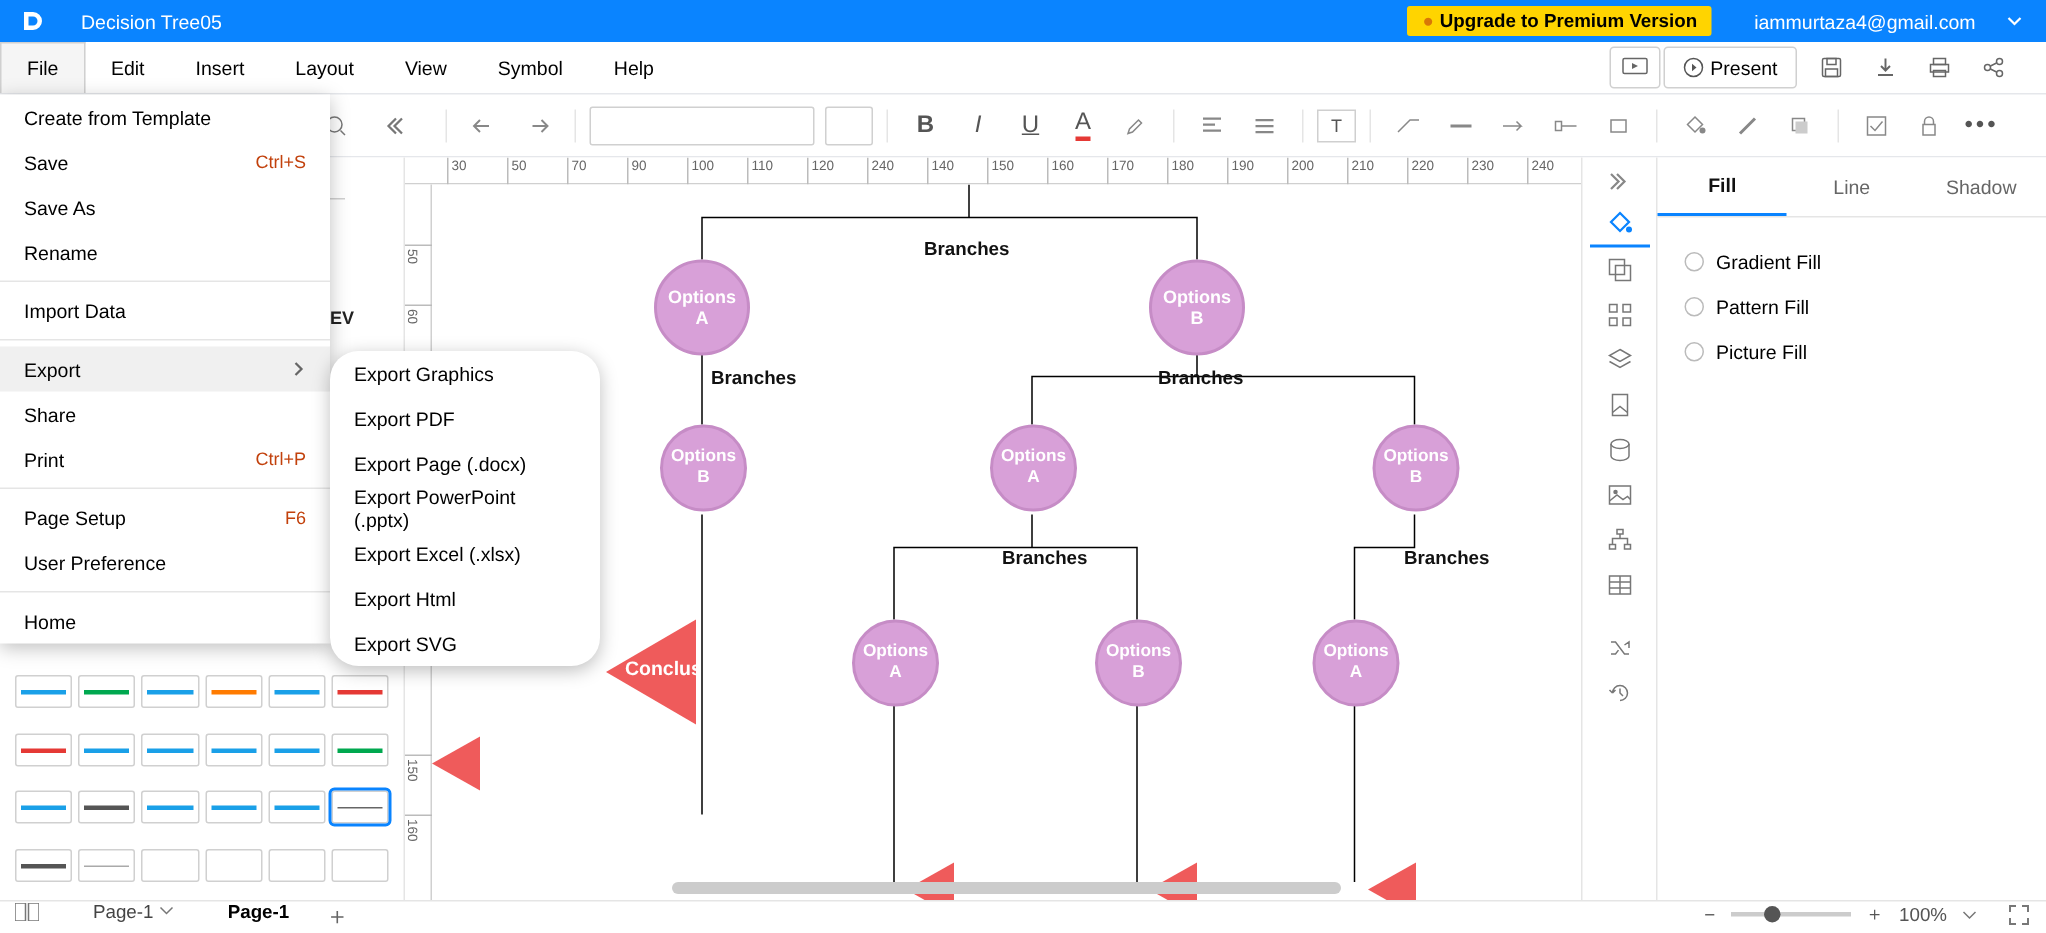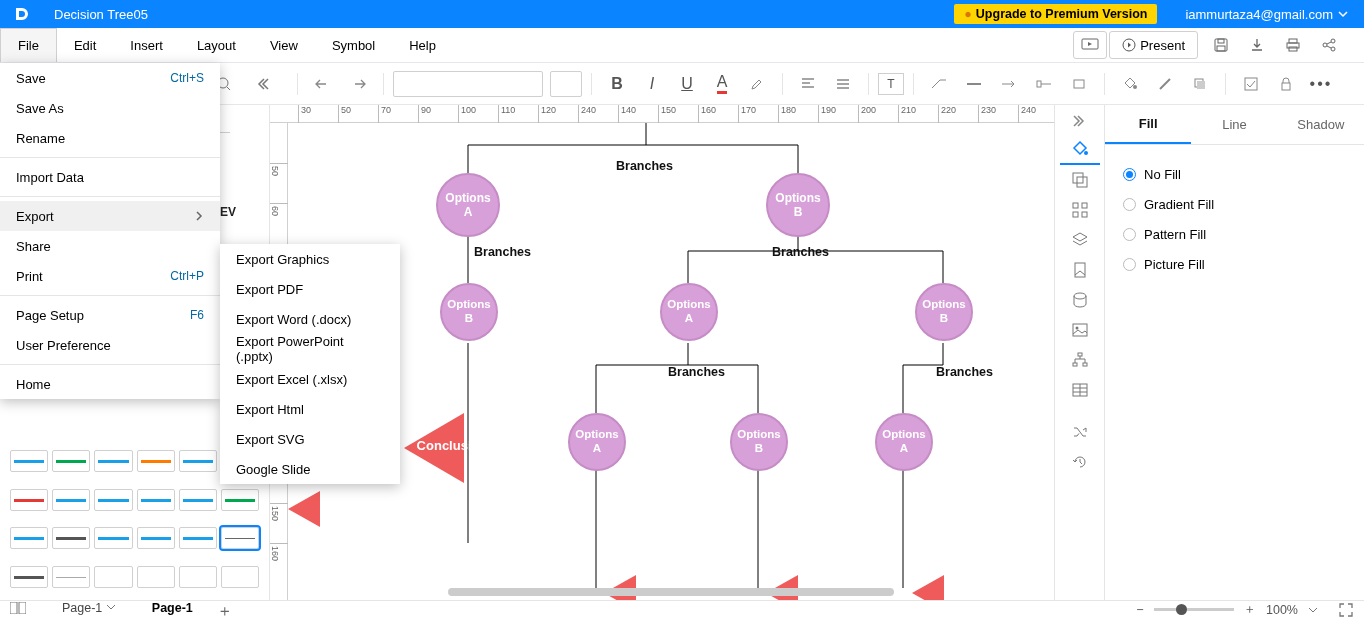--- a/index.html
+++ b/index.html
@@ -5,37 +5,37 @@
 * { margin: 0; padding: 0; box-sizing: border-box; font-family: -apple-system, BlinkMacSystemFont, "Segoe UI", Arial, sans-serif; }
 html, body { width: 1364px; height: 622px; overflow: hidden; background: #fff; }
 
 
 .titlebar { height: 28px; background: #0a84ff; display: flex; align-items: center; color: #fff; font-size: 13px; }
 .titlebar .logo { width: 28px; height: 28px; display: flex; align-items: center; justify-content: center; margin-left: 8px; }
 .titlebar .doc { margin-left: 18px; }
 .titlebar .spacer { flex: 1; }
 .upgrade { background: #ffd400; color: #000; padding: 3px 10px; font-size: 12.5px; font-weight: 600; border-radius: 2px; display: flex; align-items: center; gap: 4px; }
 .upgrade .dot { color: #d97706; }
-.user { margin: 0 16px 0 28px; font-size: 13px; display: flex; align-items: center; gap: 5px; }
+.user { margin: 0 16px 0 28px; font-size: 13px; display: flex; align-items: center; gap: 21px; }
 
 
 .menubar { height: 35px; background: #fff; border-bottom: 1px solid #e5e7eb; display: flex; align-items: center; font-size: 13px; position: relative; }
 .menubar .item { padding: 0 17px; height: 100%; display: flex; align-items: center; cursor: pointer; }
 .menubar .item.active { background: #f5f5f5; border: 1px solid #d0d0d0; border-bottom: none; }
 .menubar .right { margin-left: auto; display: flex; align-items: center; gap: 2px; padding-right: 18px; }
 .iconbtn { width: 34px; height: 28px; display: flex; align-items: center; justify-content: center; cursor: pointer; color: #555; }
 .present { display: flex; align-items: center; gap: 4px; padding: 0 12px; height: 28px; border: 1px solid #d0d0d0; border-radius: 3px; font-size: 13px; margin-right: 4px; cursor: pointer; }
 
 
 .dropdown { position: absolute; left: 0; top: 63px; width: 220px; background: #fff; box-shadow: 0 3px 12px rgba(0,0,0,0.25); font-size: 13px; z-index: 30; }
 .dropdown .row { height: 30px; display: flex; align-items: center; justify-content: space-between; padding: 0 16px; cursor: pointer; }
 .dropdown .row.hover { background: #f0f0f0; }
 .dropdown .sep { height: 1px; background: #e5e5e5; margin: 4px 0; }
-.dropdown .short { color: #0369a1; font-size: 12px; }
-.submenu { position: absolute; left: 220px; top: 244px; width: 180px; background: #fff; box-shadow: 0 3px 12px rgba(0,0,0,0.25); font-size: 13px; z-index: 31; }
+.dropdown .short { color: #c2410c; font-size: 12px; }
+.submenu { position: absolute; left: 220px; top: 234px; width: 180px; background: #fff; box-shadow: 0 3px 12px rgba(0,0,0,0.25); font-size: 13px; z-index: 31; border-radius: 19px; }
 .submenu .row { height: 30px; display: flex; align-items: center; padding: 0 16px; cursor: pointer; }
 
 
 .toolbar { height: 42px; background: #fff; border-bottom: 1px solid #e5e7eb; display: flex; align-items: center; padding: 0 8px; gap: 3px; }
 .toolbar .tb { width: 32px; height: 30px; display: flex; align-items: center; justify-content: center; color: #555; cursor: pointer; }
 .toolbar .sep { width: 1px; height: 22px; background: #e5e5e5; margin: 0 6px; }
 .fontsel { width: 150px; height: 26px; border: 1px solid #d0d0d0; border-radius: 2px; }
 .sizesel { width: 32px; height: 26px; border: 1px solid #d0d0d0; border-radius: 2px; margin-left: 4px; }
 .leftpad { width: 280px; display: flex; align-items: center; justify-content: flex-end; gap: 6px; padding-right: 10px; }
 
@@ -173,20 +173,23 @@
           <circle cx="12" cy="4" r="2" fill="none" stroke="#666"></circle>
           <circle cx="12" cy="12" r="2" fill="none" stroke="#666"></circle>
           <path d="M6 7l4-2M6 9l4 2" stroke="#666"></path>
         </svg>
       </div>
   </div>
 </div>
 
 <div class="dropdown">
   <div class="row">
+      <span>Create from Template</span>
+    </div>
+  <div class="row">
       <span>Save</span>
       <span class="short">Ctrl+S</span>
     </div>
   <div class="row">
       <span>Save As</span>
     </div>
   <div class="row">
       <span>Rename</span>
     </div>
   <div class="sep"></div>
@@ -222,36 +225,33 @@
 </div>
 
 <div class="submenu">
   <div class="row">
       <span>Export Graphics</span>
     </div>
   <div class="row">
       <span>Export PDF</span>
     </div>
   <div class="row">
-      <span>Export Word (.docx)</span>
+      <span>Export Page (.docx)</span>
     </div>
   <div class="row">
       <span>Export PowerPoint (.pptx)</span>
     </div>
   <div class="row">
       <span>Export Excel (.xlsx)</span>
     </div>
   <div class="row">
       <span>Export Html</span>
     </div>
   <div class="row">
       <span>Export SVG</span>
-    </div>
-  <div class="row">
-      <span>Google Slide</span>
     </div>
 </div>
 
 <div class="toolbar">
   <div class="leftpad">
     <div class="tb">
         <svg width="16" height="16" viewBox="0 0 16 16">
           <circle cx="7" cy="7" r="5" fill="none" stroke="#777"></circle>
           <path d="M11 11l3 3" stroke="#777"></path>
         </svg>
@@ -616,24 +616,20 @@
       </div>
   </div>
 
   <div class="rightpanel">
     <div class="rptabs">
       <div class="tab active">Fill</div>
       <div class="tab">Line</div>
       <div class="tab">Shadow</div>
     </div>
     <div class="rpbody">
-      <div class="radio sel">
-          <span class="circle"></span>
-          <span>No Fill</span>
-        </div>
       <div class="radio">
           <span class="circle"></span>
           <span>Gradient Fill</span>
         </div>
       <div class="radio">
           <span class="circle"></span>
           <span>Pattern Fill</span>
         </div>
       <div class="radio">
           <span class="circle"></span>

